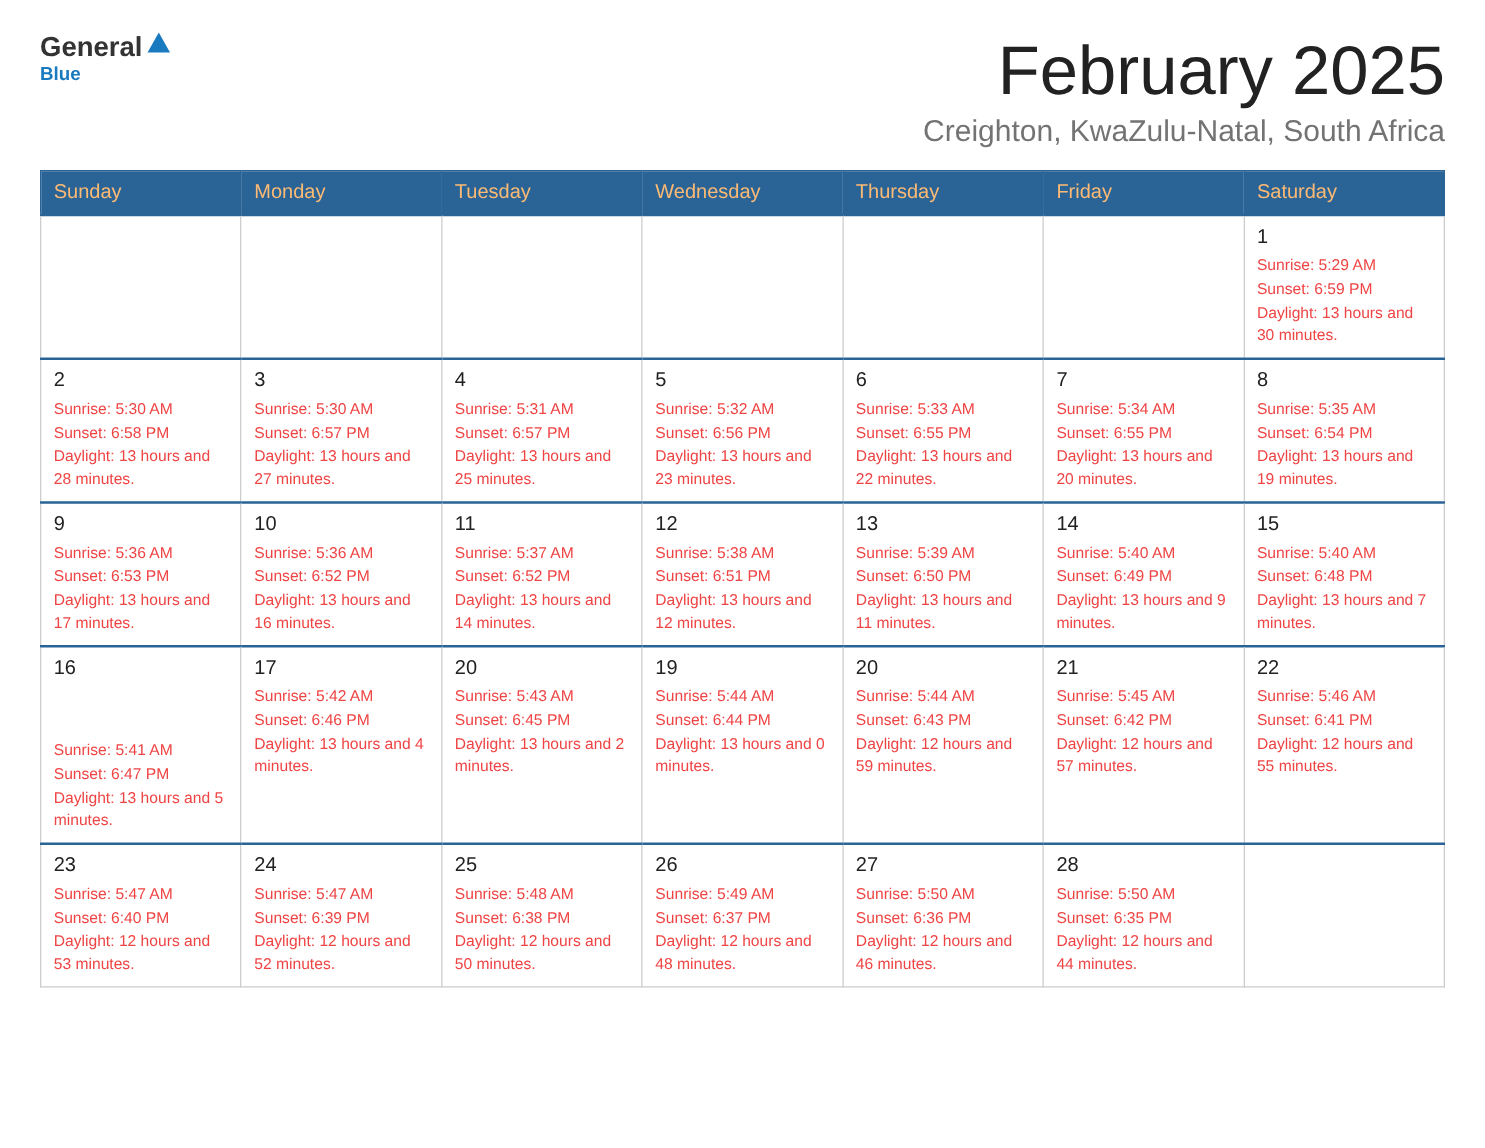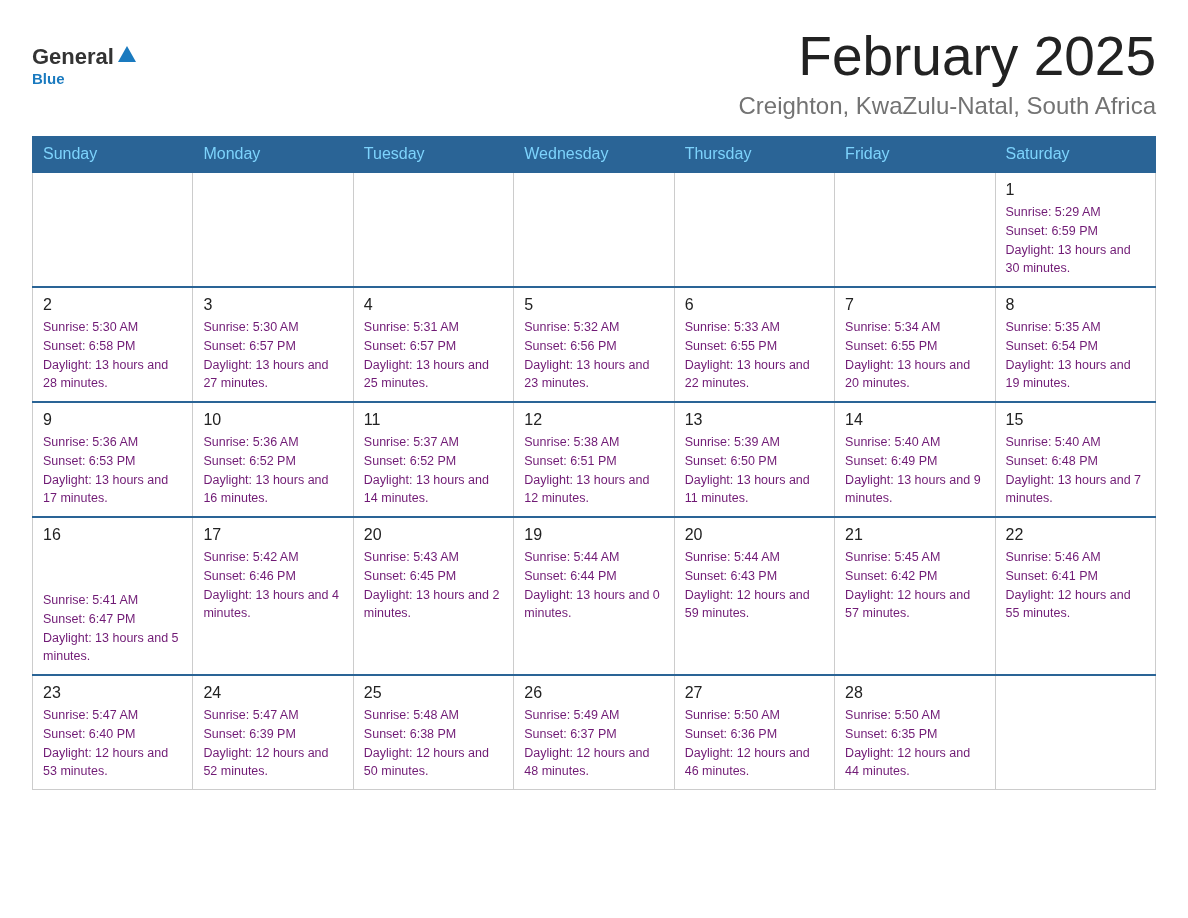--- a/index.html
+++ b/index.html
@@ -27,21 +27,20 @@
       color: #333;
     }
     .logo-blue {
       font-size: 15px;
       font-weight: bold;
       color: #1a7abf;
     }
     .logo-row {
       display: flex;
       align-items: flex-end;
-      margin-top: 20px;
     }
     .title-block {
       text-align: right;
     }
     .calendar-title {
       font-size: 55px;
       font-weight: normal;
       color: #222;
     }
     .calendar-subtitle {
@@ -49,21 +48,21 @@
       color: #737373;
       margin-top: 4px;
     }
     table {
       width: 100%;
       border-collapse: collapse;
       table-layout: fixed;
     }
     thead th {
       background: #2a6496;
-      color: #7dd3fc;
+      color: #fdba74;
       text-align: left;
       padding: 8px 10px;
       font-size: 16px;
       font-weight: normal;
       border: 1px solid #2a6496;
     }
     tbody td {
       vertical-align: top;
       padding: 8px 10px;
       border: 1px solid #ccc;
@@ -75,21 +74,21 @@
     .day-number {
       font-size: 16px;
       font-weight: normal;
       color: #222;
       display: block;
       margin-bottom: 4px;
     }
     .day-info {
       font-size: 12.5px;
       line-height: 1.5;
-      color: #701a75;
+      color: #ef4444;
     }
   </style>
 </head>
 <body>
 
 <div class="header">
   <div class="logo">
     <div class="logo-row">
       <span class="logo-general">General</span>
       <span style="display:inline-block; margin-left:2px; vertical-align:middle;">

